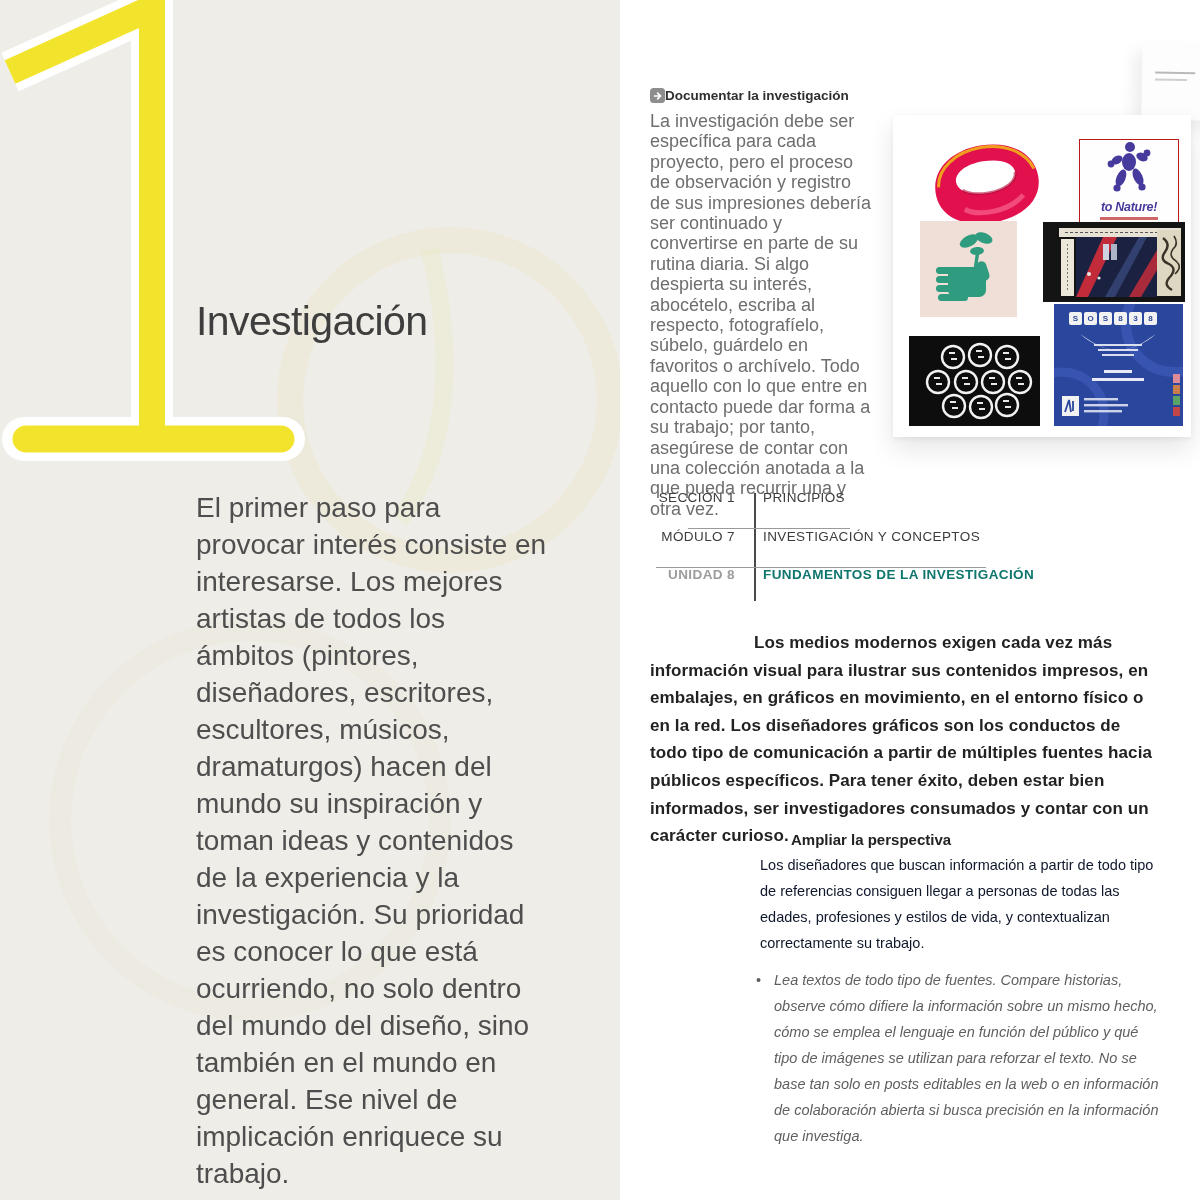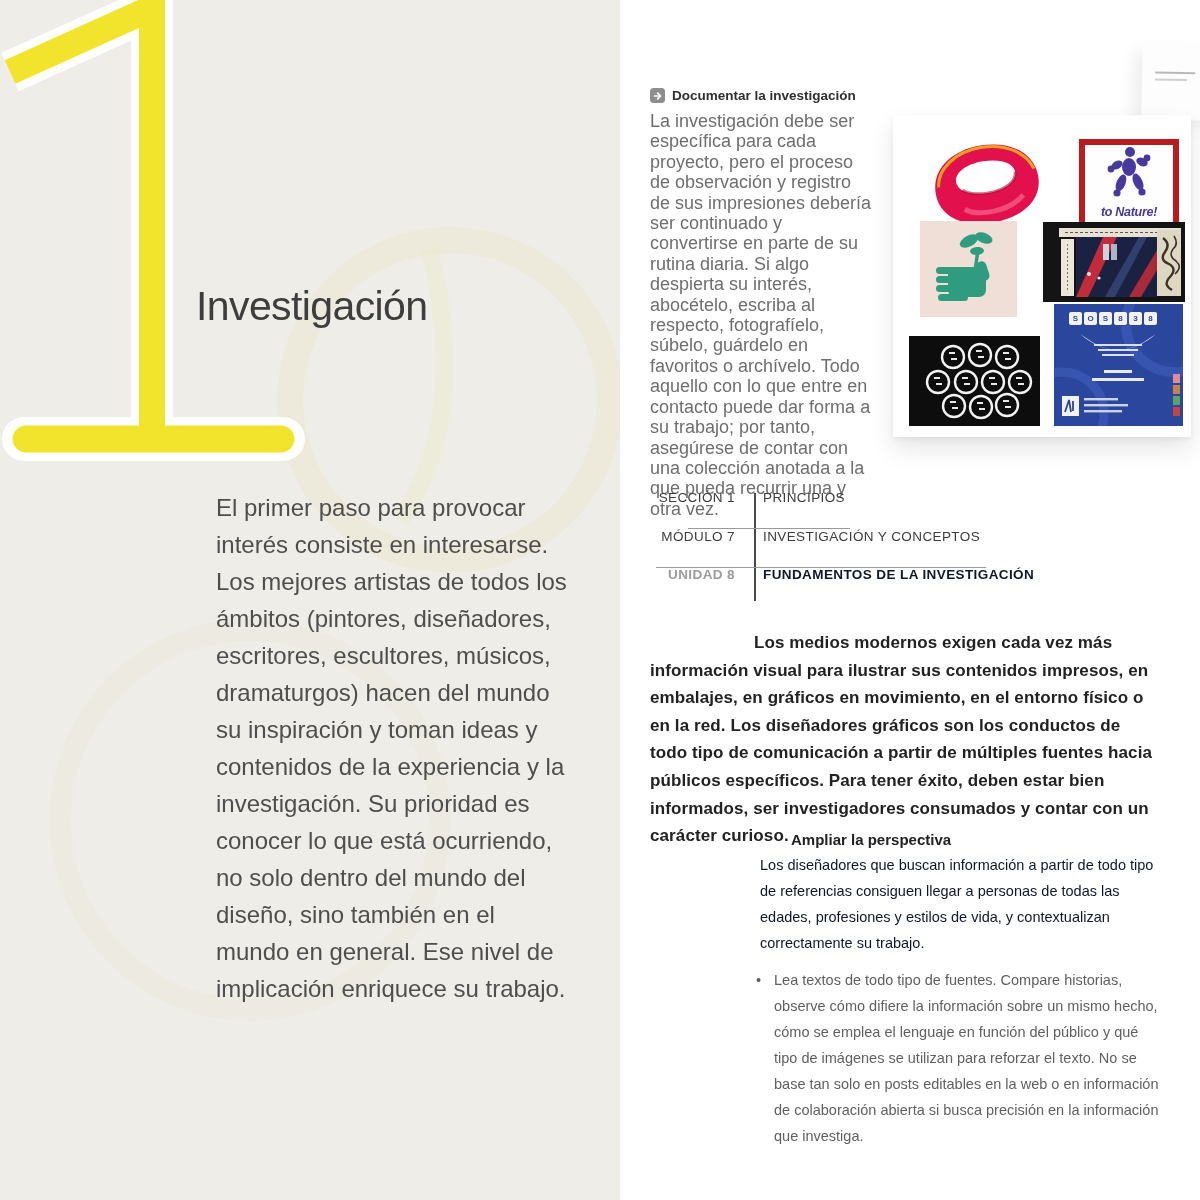--- a/index.html
+++ b/index.html
@@ -12,32 +12,32 @@
     color:#3c3c3c;
   }
   .left-panel {
     position:absolute; left:0; top:0; width:620px; height:1200px;
     background:#efede7;
   }
   .numeral-svg { position:absolute; left:0; top:0; }
   .watermark-svg { position:absolute; left:0; top:0; pointer-events:none; }
 
   .chapter-title {
-    position:absolute; left:196px; top:278px;
+    position:absolute; left:196px; top:293px;
     font-size:41px; line-height:56px; font-weight:400;
     letter-spacing:-0.6px; color:#3e3e3e; white-space:nowrap;
   }
   .intro {
     position:absolute; left:196px; top:489px; width:352px;
-    font-size:24px; line-height:37px; color:#4e4e4e;margin-left:20px;
+    font-size:28px; line-height:37px; color:#4e4e4e;
   }
 
   .side-note { position:absolute; left:650px; top:88px; width:224px; }
   .side-note-head {
-    display:flex; align-items:center; gap:7px;
+    display:flex; align-items:center; gap:0;
     font-size:13.5px; font-weight:bold; color:#2f2f2f; white-space:nowrap;
   }
   .note-icon {
     width:15px; height:15px; border-radius:3.5px; background:#8d8d8d;
     display:inline-flex; align-items:center; justify-content:center; flex:none;
   }
   .side-note-body { margin-top:8px; font-size:18px; line-height:20.4px; color:#6e6e6e; }
 
   
   .topright-card {
@@ -52,21 +52,21 @@
   
   .collage-card {
     position:absolute; left:893px; top:115px; width:298px; height:322px;
     background:#ffffff;
     box-shadow:0 12px 24px rgba(0,0,0,0.10), 0 2px 5px rgba(0,0,0,0.06);
   }
   .fig { position:absolute; }
   .fig-mobius { left:38px; top:20px; width:112px; height:96px; }
   .fig-tonature {
     left:186px; top:24px; width:100px; height:99px; background:#fefefe;
-    border:6px solid #b91c1c; box-shadow:0 1px 3px rgba(0,0,0,0.07);
+    border:1px solid #b91c1c; box-shadow:0 1px 3px rgba(0,0,0,0.07);
     display:flex; flex-direction:column; align-items:center; justify-content:flex-start;
   }
   .tonature-label {
     font-size:12.5px; font-weight:bold; font-style:italic;
     color:#463a9c; letter-spacing:-0.3px; margin-top:2px;
   }
   .tonature-sub { width:58px; height:3px; margin-top:3px; background:#c34040; opacity:.8; }
   .fig-hand { left:27px; top:106px; width:97px; height:96px; background:#efdfd6; }
   .fig-spread { left:150px; top:107px; width:142px; height:80px; background:#121212; }
   .fig-coins { left:16px; top:221px; width:131px; height:90px; background:#0d0d0d; }
@@ -85,21 +85,21 @@
   .bc-row { display:flex; align-items:flex-start; height:38.5px; }
   .bc-label {
     width:92px; text-align:right; padding-right:13px; flex:none;
     font-size:13.5px; letter-spacing:0.4px; color:#3c3c3c; white-space:nowrap;
   }
   .bc-value {
     padding-left:15px; font-size:13.5px; letter-spacing:0.4px;
     color:#3c3c3c; white-space:nowrap;
   }
   .bc-row.r3 .bc-label { color:#9c9c9c; font-weight:bold; }
-  .bc-row.r3 .bc-value { font-weight:bold; color:#0f172a; }
+  .bc-row.r3 .bc-value { font-weight:bold; color:#0f766e; }
   .bc-vline { position:absolute; left:98px; top:3px; bottom:5px; width:1.5px; background:#4a4a4a; }
   .bc-hline { position:absolute; height:1px; background:#9a9a9a; }
   .bc-hline.h1 { left:32px; top:38px; width:162px; }
   .bc-hline.h2 { left:0px; top:77px; width:330px; }
 
   .lead {
     position:absolute; left:650px; top:629px; width:510px;
     font-size:17px; font-weight:bold; line-height:27.6px; color:#222222;
     text-indent:104px; letter-spacing:0.1px;
   }
@@ -110,21 +110,21 @@
   }
   .section-body {
     position:absolute; left:760px; top:852px; width:400px;
     font-size:14.5px; line-height:26px; color:#0f172a;
   }
   .bullet-item {
     position:absolute; left:756px; top:967px; width:404px;
     font-size:14.5px; line-height:26px; color:#5f5f5f; display:flex;
   }
   .bullet-marker { width:18px; flex:none; }
-  .bullet-text { flex:1; }
+  .bullet-text { flex:1;font-style:italic; }
 </style>
 </head>
 <body>
 
 <div class="left-panel">
   <svg class="watermark-svg" width="620" height="1200" viewBox="0 0 620 1200">
     <circle cx="450" cy="400" r="160" fill="none" stroke="#e3dc7a" stroke-width="26" opacity="0.10"></circle>
     <circle cx="250" cy="820" r="190" fill="none" stroke="#dcd6a0" stroke-width="22" opacity="0.08"></circle>
     <path d="M430 250 Q470 420 400 520" fill="none" stroke="#e6e070" stroke-width="18" opacity="0.10"></path>
   </svg>

